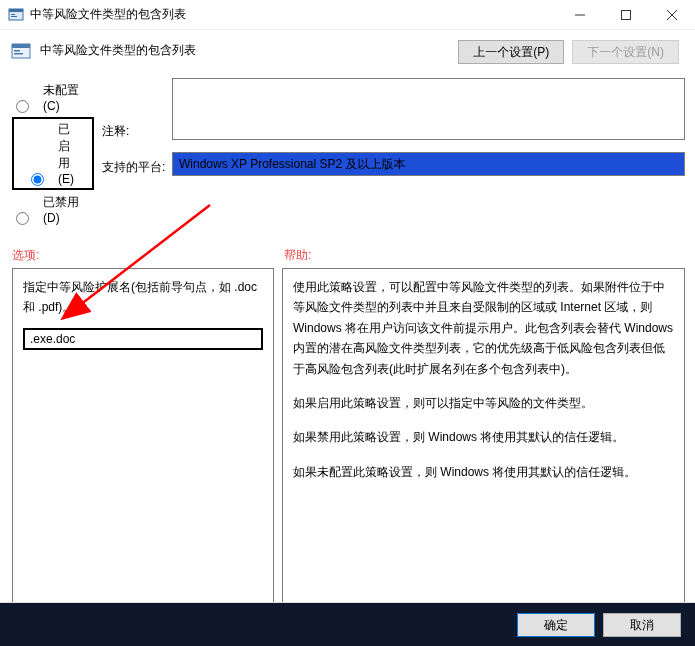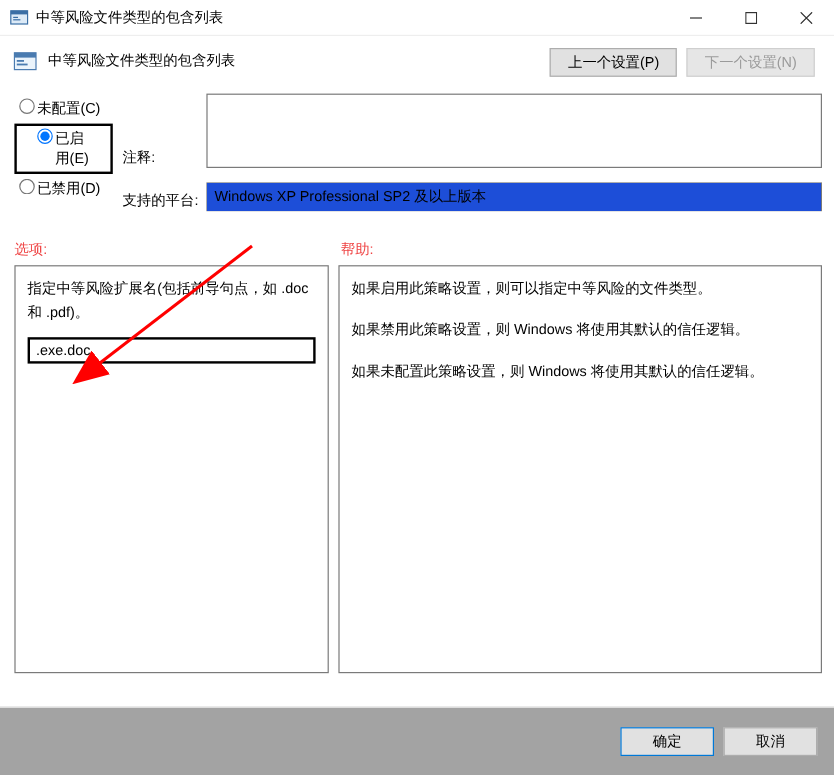--- a/index.html
+++ b/index.html
@@ -73,22 +73,22 @@
     gap: 8px;
   }
   .radio-col {
     width: 82px;
     display: flex;
     flex-direction: column;
     gap: 0;
   }
   .radio-item {
     display: flex;
-    align-items: flex-start;
-    gap: 0;
+    align-items: flex-end;
+    gap: 12px;
     padding: 4px 4px;
     font-size: 12px;
   }
   .radio-item.highlight {
     border: 2px solid #000;
     padding: 2px 17px;
   }
   .radio-item input[type=radio] { margin: 0 2px 0 0; }
   .right-col { flex: 1; display:flex; flex-direction:column; gap:6px; }
   .field-row { display:flex; align-items:flex-end; gap:4px; margin-bottom:6px;}
@@ -153,23 +153,23 @@
     font-family: inherit;
     height: 22px;
   }
 
   .help-para { margin-bottom: 14px; }
 
   
   .footer {
     position: absolute;
     bottom: 0; left:0; right:0;
-    height: 57px;
+    height: 44px;
     border-top: 1px solid #ddd;
-    background: #a3a3a3;
+    background: #0f172a;
     display:flex;
     justify-content:flex-end;
     align-items:center;
     padding-right: 14px;
     gap: 8px;
   }
   .footer .btn { min-width: 78px; }
   .footer .btn.default { border-color:#0078d7; }
 
   
@@ -260,20 +260,21 @@
   <span class="lbl l1">选项:</span>
   <span class="lbl">帮助:</span>
 </div>
 
 <div class="main-panels">
   <div class="panel left">
     <div class="options-desc">指定中等风险扩展名(包括前导句点，如 .doc 和 .pdf)。</div>
     <input type="text" class="text-input" value=".exe.doc" style="">
   </div>
   <div class="panel right">
+    <div class="help-para">使用此策略设置，可以配置中等风险文件类型的列表。如果附件位于中等风险文件类型的列表中并且来自受限制的区域或 Internet 区域，则 Windows 将在用户访问该文件前提示用户。此包含列表会替代 Windows 内置的潜在高风险文件类型列表，它的优先级高于低风险包含列表但低于高风险包含列表(此时扩展名列在多个包含列表中)。</div>
     <div class="help-para">如果启用此策略设置，则可以指定中等风险的文件类型。</div>
     <div class="help-para">如果禁用此策略设置，则 Windows 将使用其默认的信任逻辑。</div>
     <div class="help-para">如果未配置此策略设置，则 Windows 将使用其默认的信任逻辑。</div>
   </div>
 </div>
 
 <div class="footer">
   <button class="btn default">确定</button>
   <button class="btn">取消</button>
 </div>

